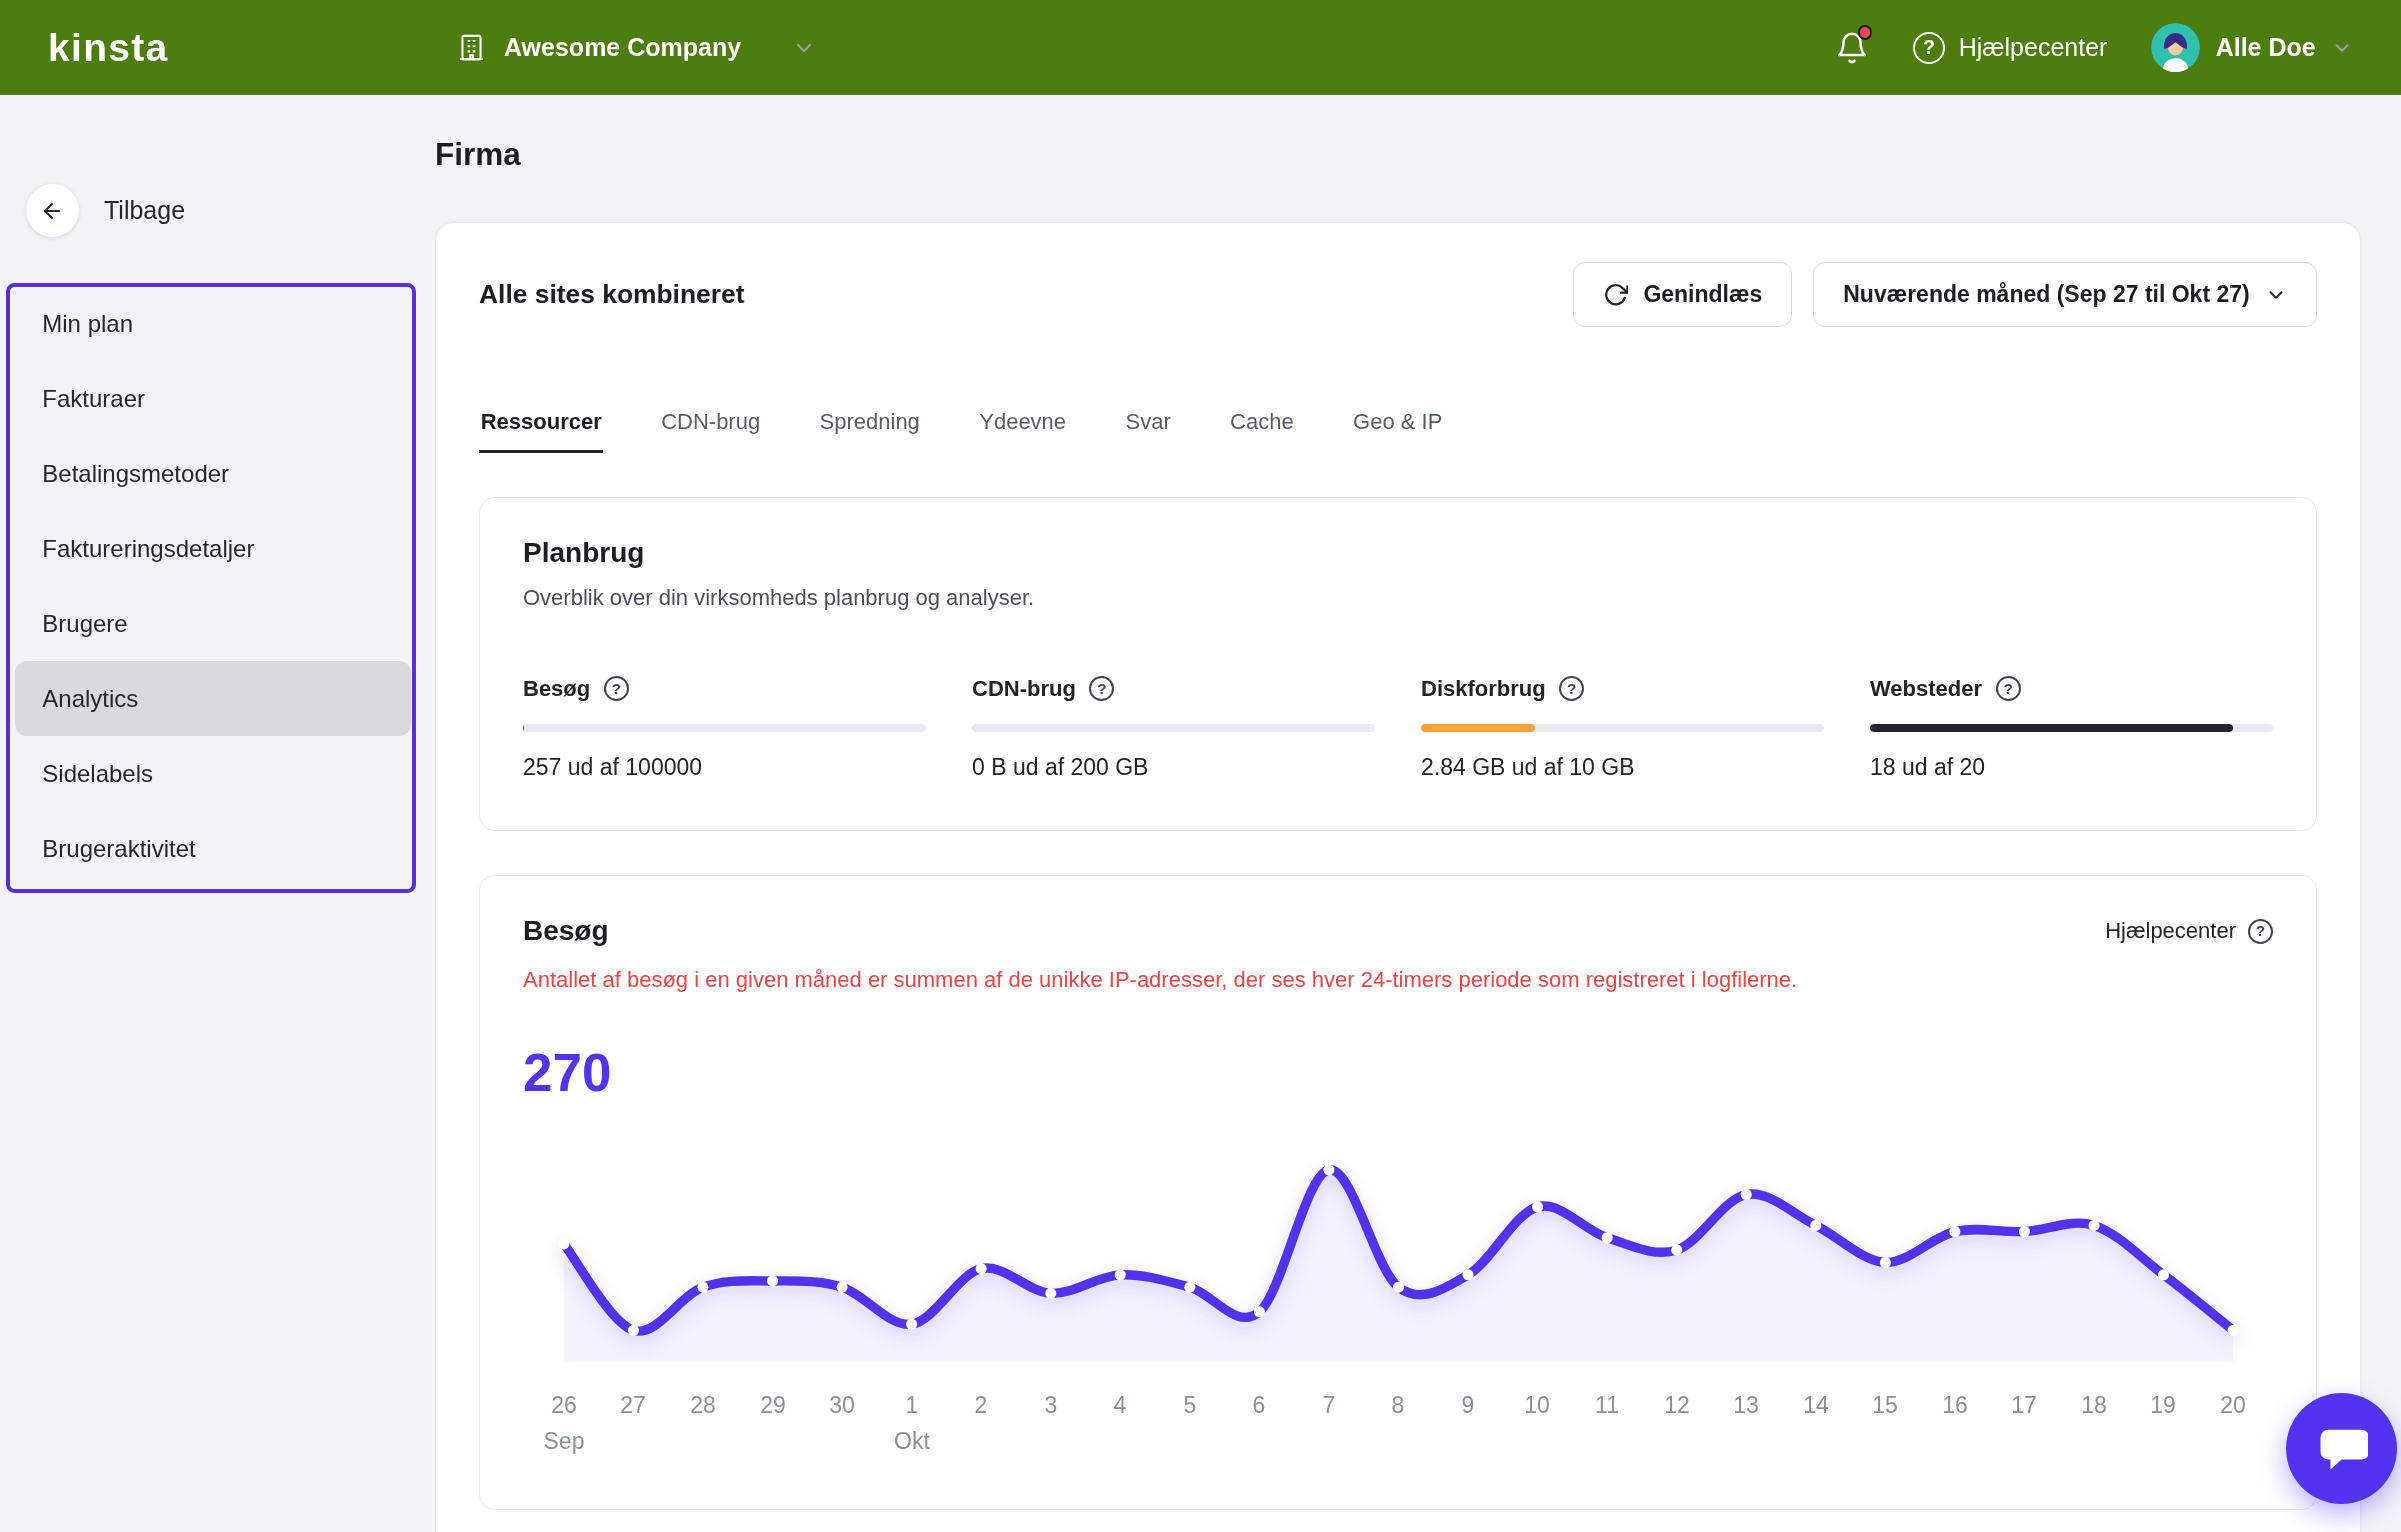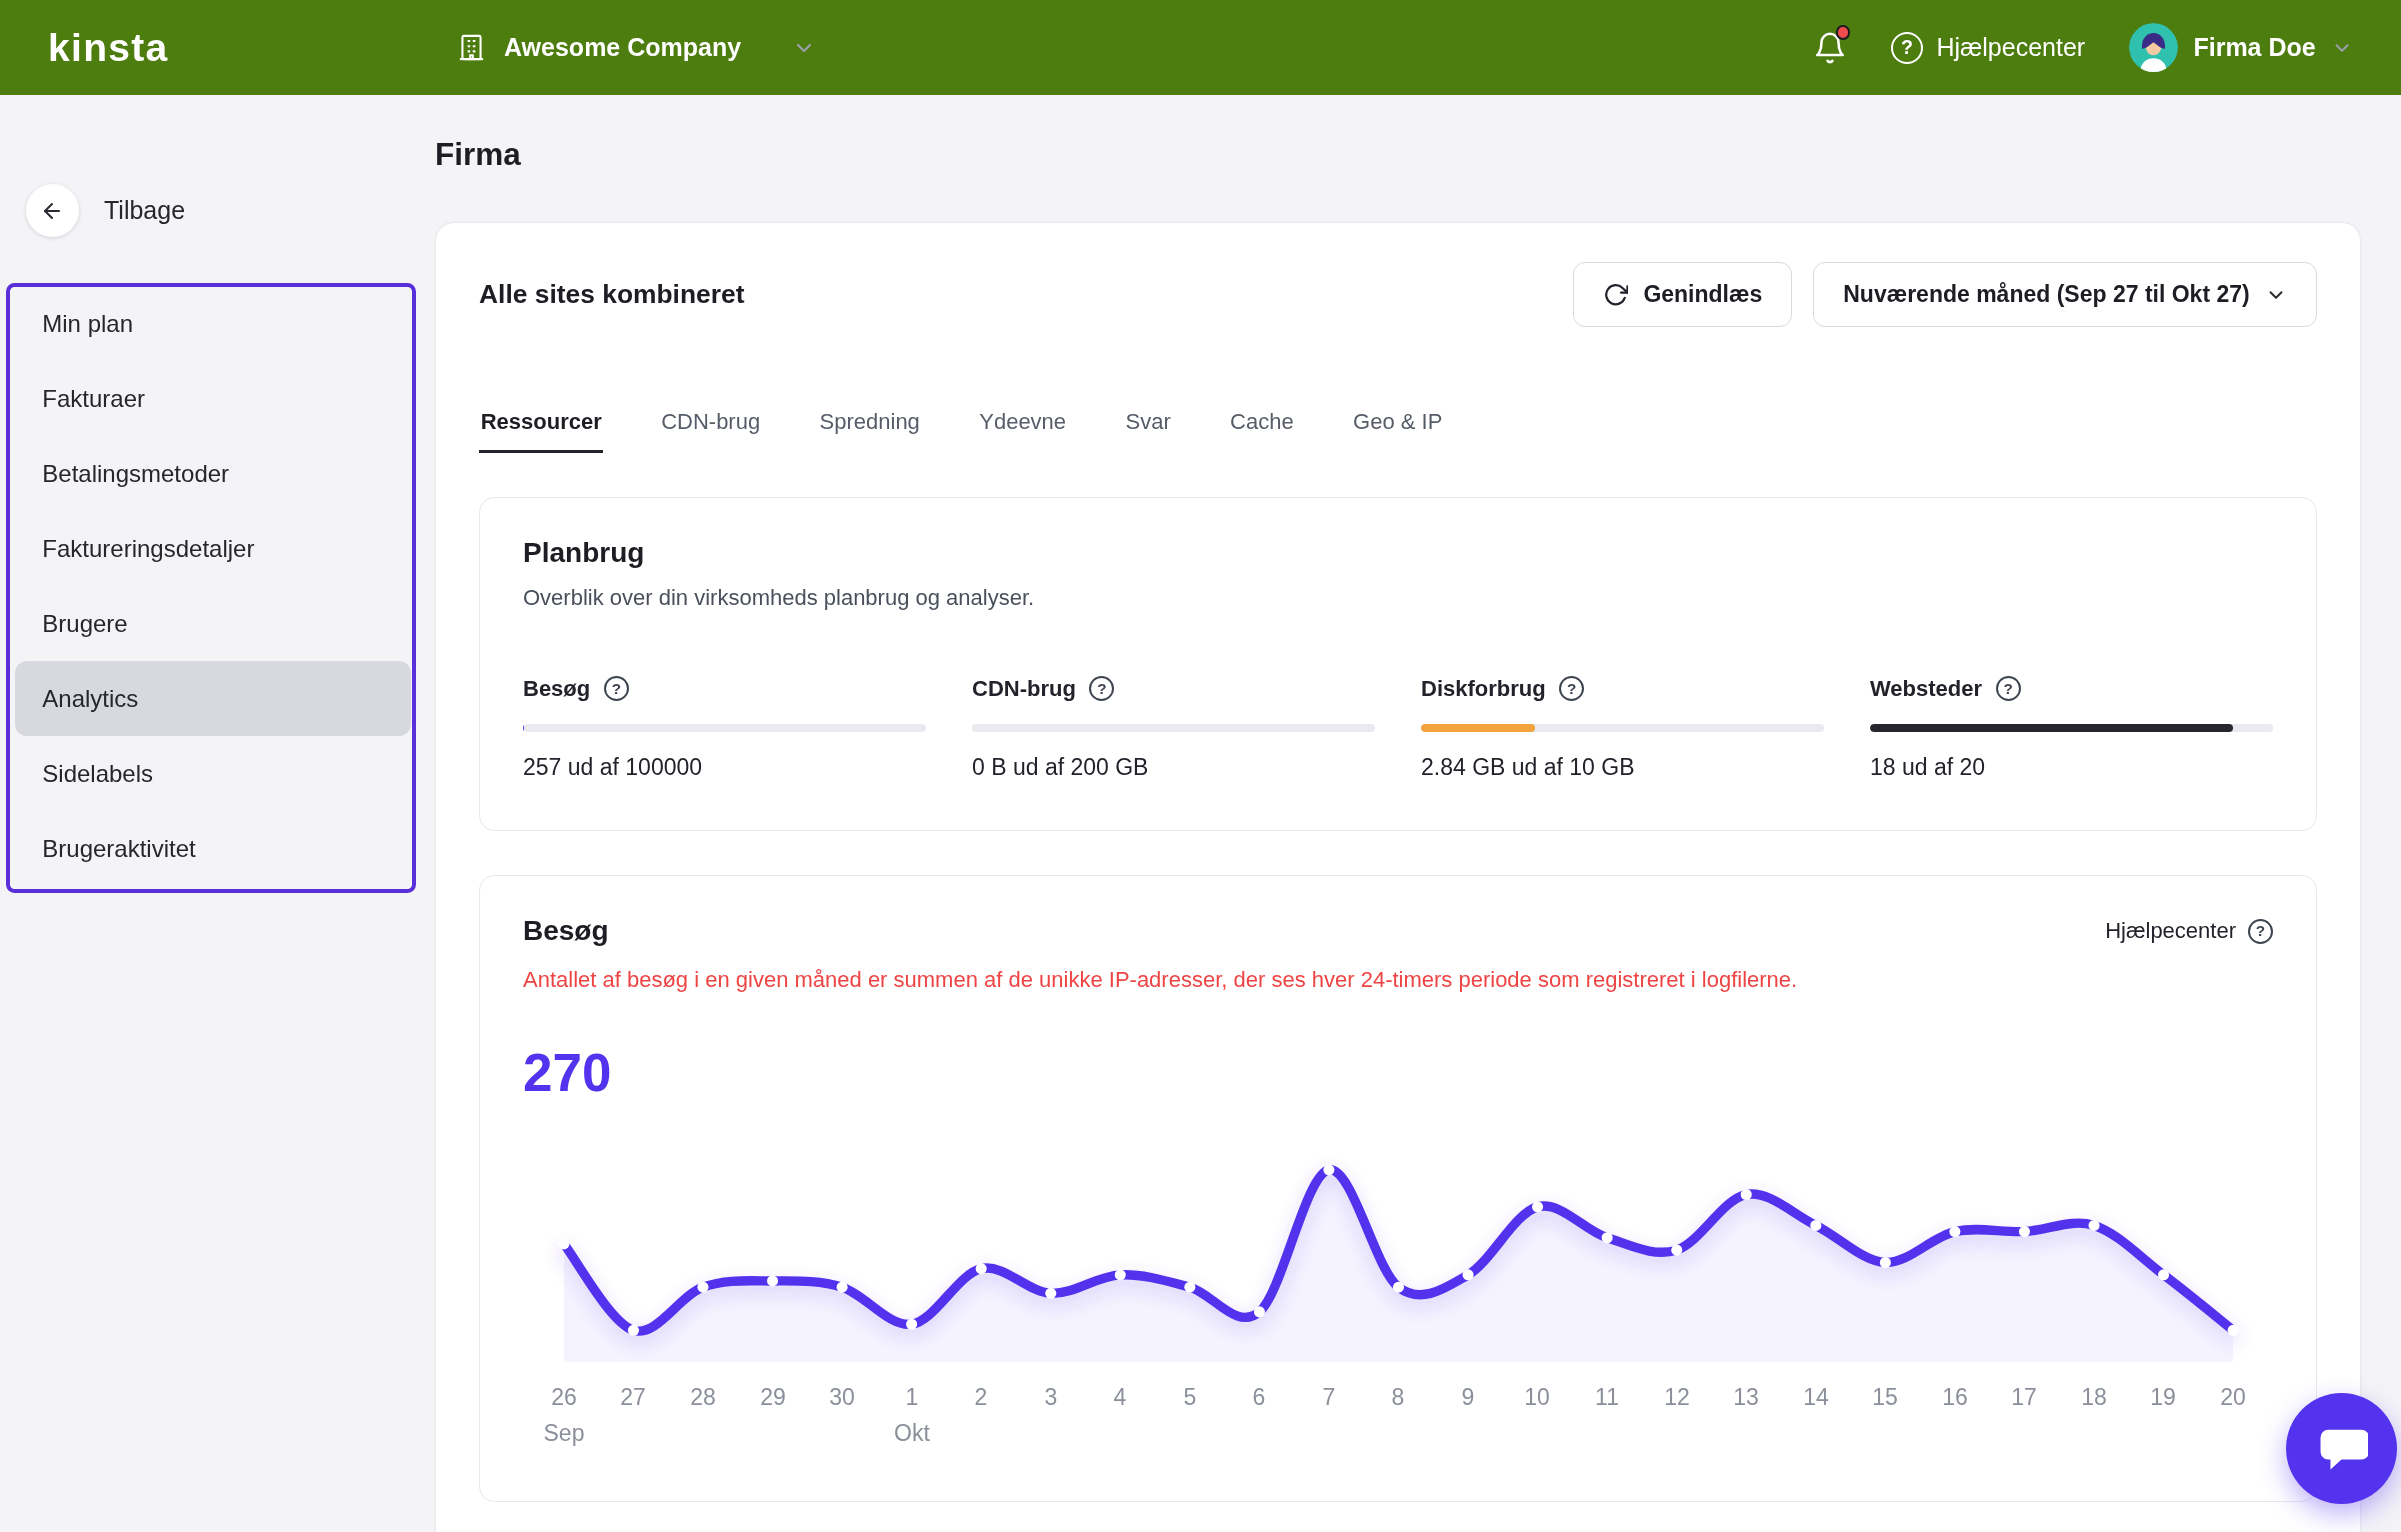--- a/index.html
+++ b/index.html
@@ -70,21 +70,21 @@
   .track { margin-top:22px; height:8.5px; border-radius:5.1px; background:#e9eaef; overflow:hidden; }
   .fill { height:100%; border-radius:5.1px; }
   .metric-value { margin-top:22px; font-size:23px; color:#22232a; }
 
   .visits-head { display:flex; justify-content:space-between; align-items:center; }
   .help-link { display:flex; align-items:center; gap:12px; font-size:22px; color:#22232a; }
   .visits-desc { margin-top:20.4px; font-size:22px; color:#ef4444; }
   .visits-total { margin-top:49px; font-size:53px; font-weight:700; color:#5333ed; }
   .chart-wrap { margin-top:39px; }
   .ticks, .groups { position:relative; height:32px; }
-  .ticks { margin-top:19px; }
+  .ticks { margin-top:27px; }
   .groups { margin-top:3.4px; }
   .ticks span, .groups span { position:absolute; transform:translateX(-50%); font-size:23px; color:#8a8f9a; white-space:nowrap; }
 
   .chat-fab { position:absolute; left:2286px; top:1393px; width:111px; height:111px; border-radius:50%;
               background:#5333ed; display:flex; align-items:center; justify-content:center;
               box-shadow:0 10.2px 27px rgba(83,51,237,.38); z-index:20; }
 </style>
 </head>
 <body>
 
@@ -120,21 +120,21 @@
       <span>Hjælpecenter</span>
     </button>
 
     <button class="user">
       <svg class="avatar" viewBox="0 0 64 64">
         <circle cx="32" cy="32" r="32" fill="#2fc0ae"></circle>
         <path d="M14 64c2-13 9-18 18-18s16 5 18 18z" fill="#ffffff"></path>
         <circle cx="32" cy="32" r="10" fill="#f5c9a2"></circle>
         <path d="M17 30c0-10 6.5-17 15-17s15 7 15 17v4l-6-2-9-7-9 7-6 2z" fill="#3a2c86"></path>
       </svg>
-      <span>Firma Doe</span>
+      <span>Alle Doe</span>
       <svg width="22" height="22" viewBox="0 0 24 24" fill="none" stroke="#9aa0ab" stroke-width="2.2" stroke-linecap="round" stroke-linejoin="round">
           <polyline points="6 9 12 15 18 9"></polyline>
         </svg>
     </button>
   </div>
 </header>
 
 <aside class="sidebar">
   <button class="back-row">
     <span class="back-circle">

